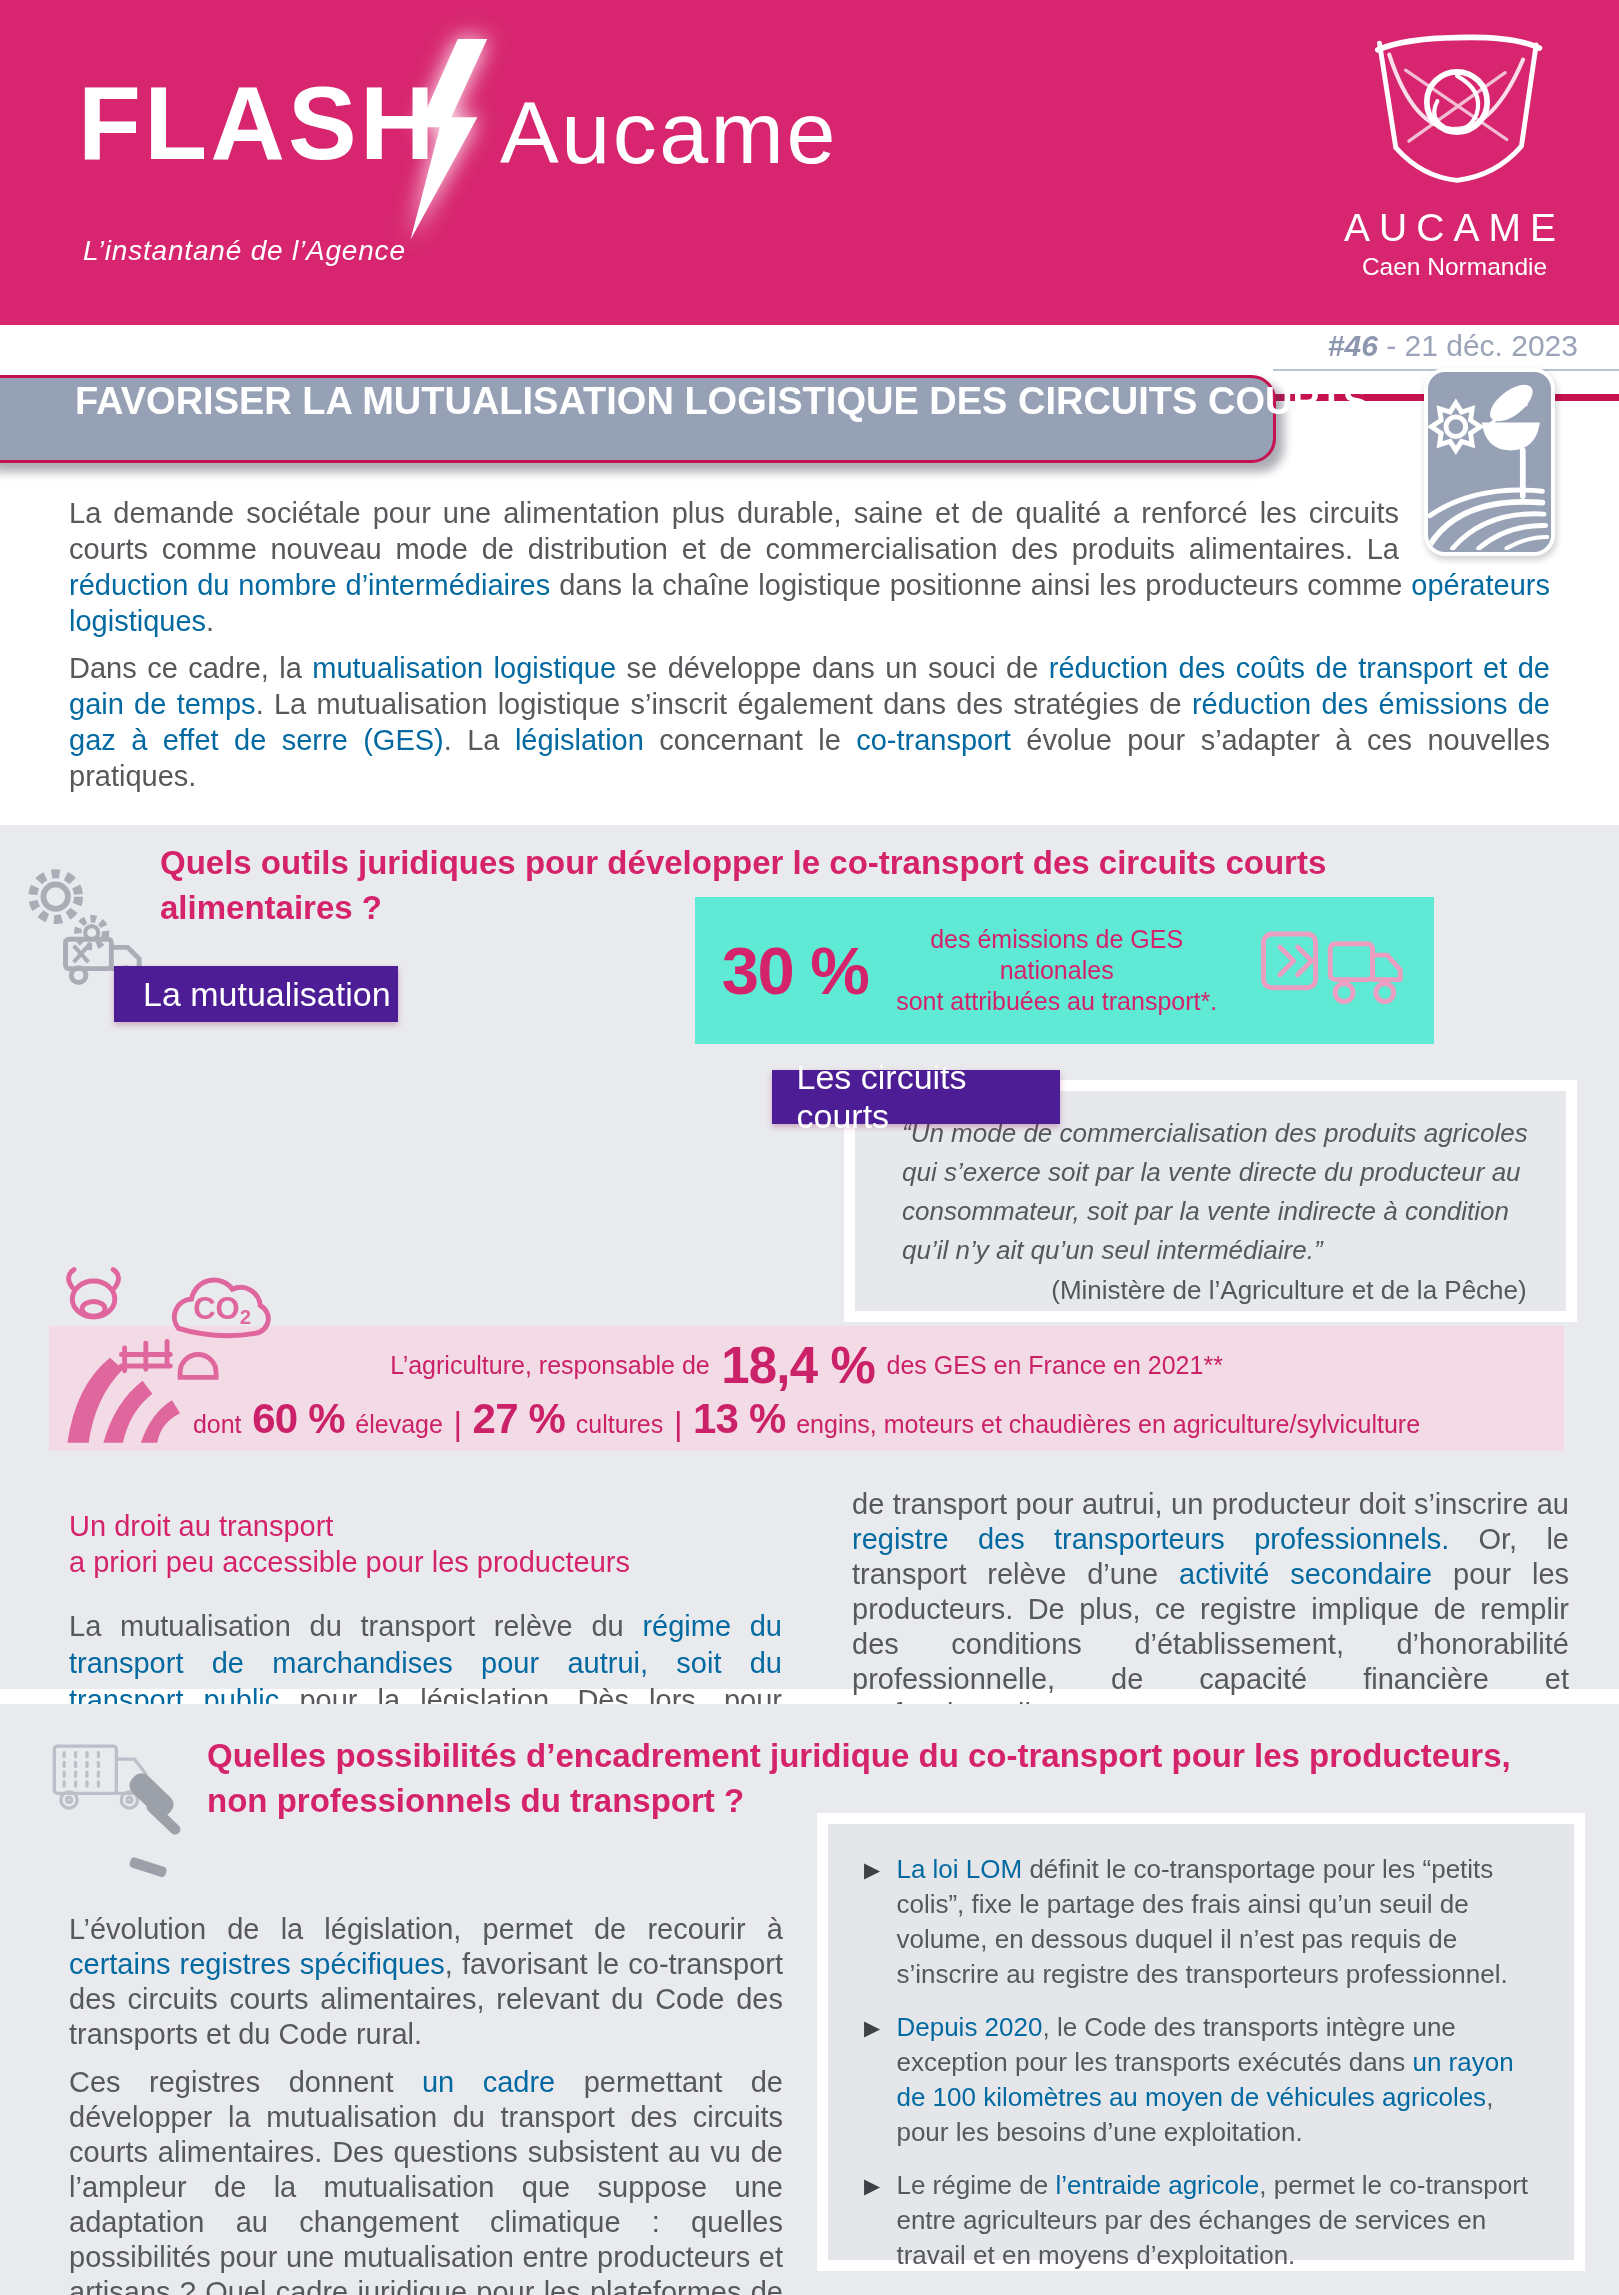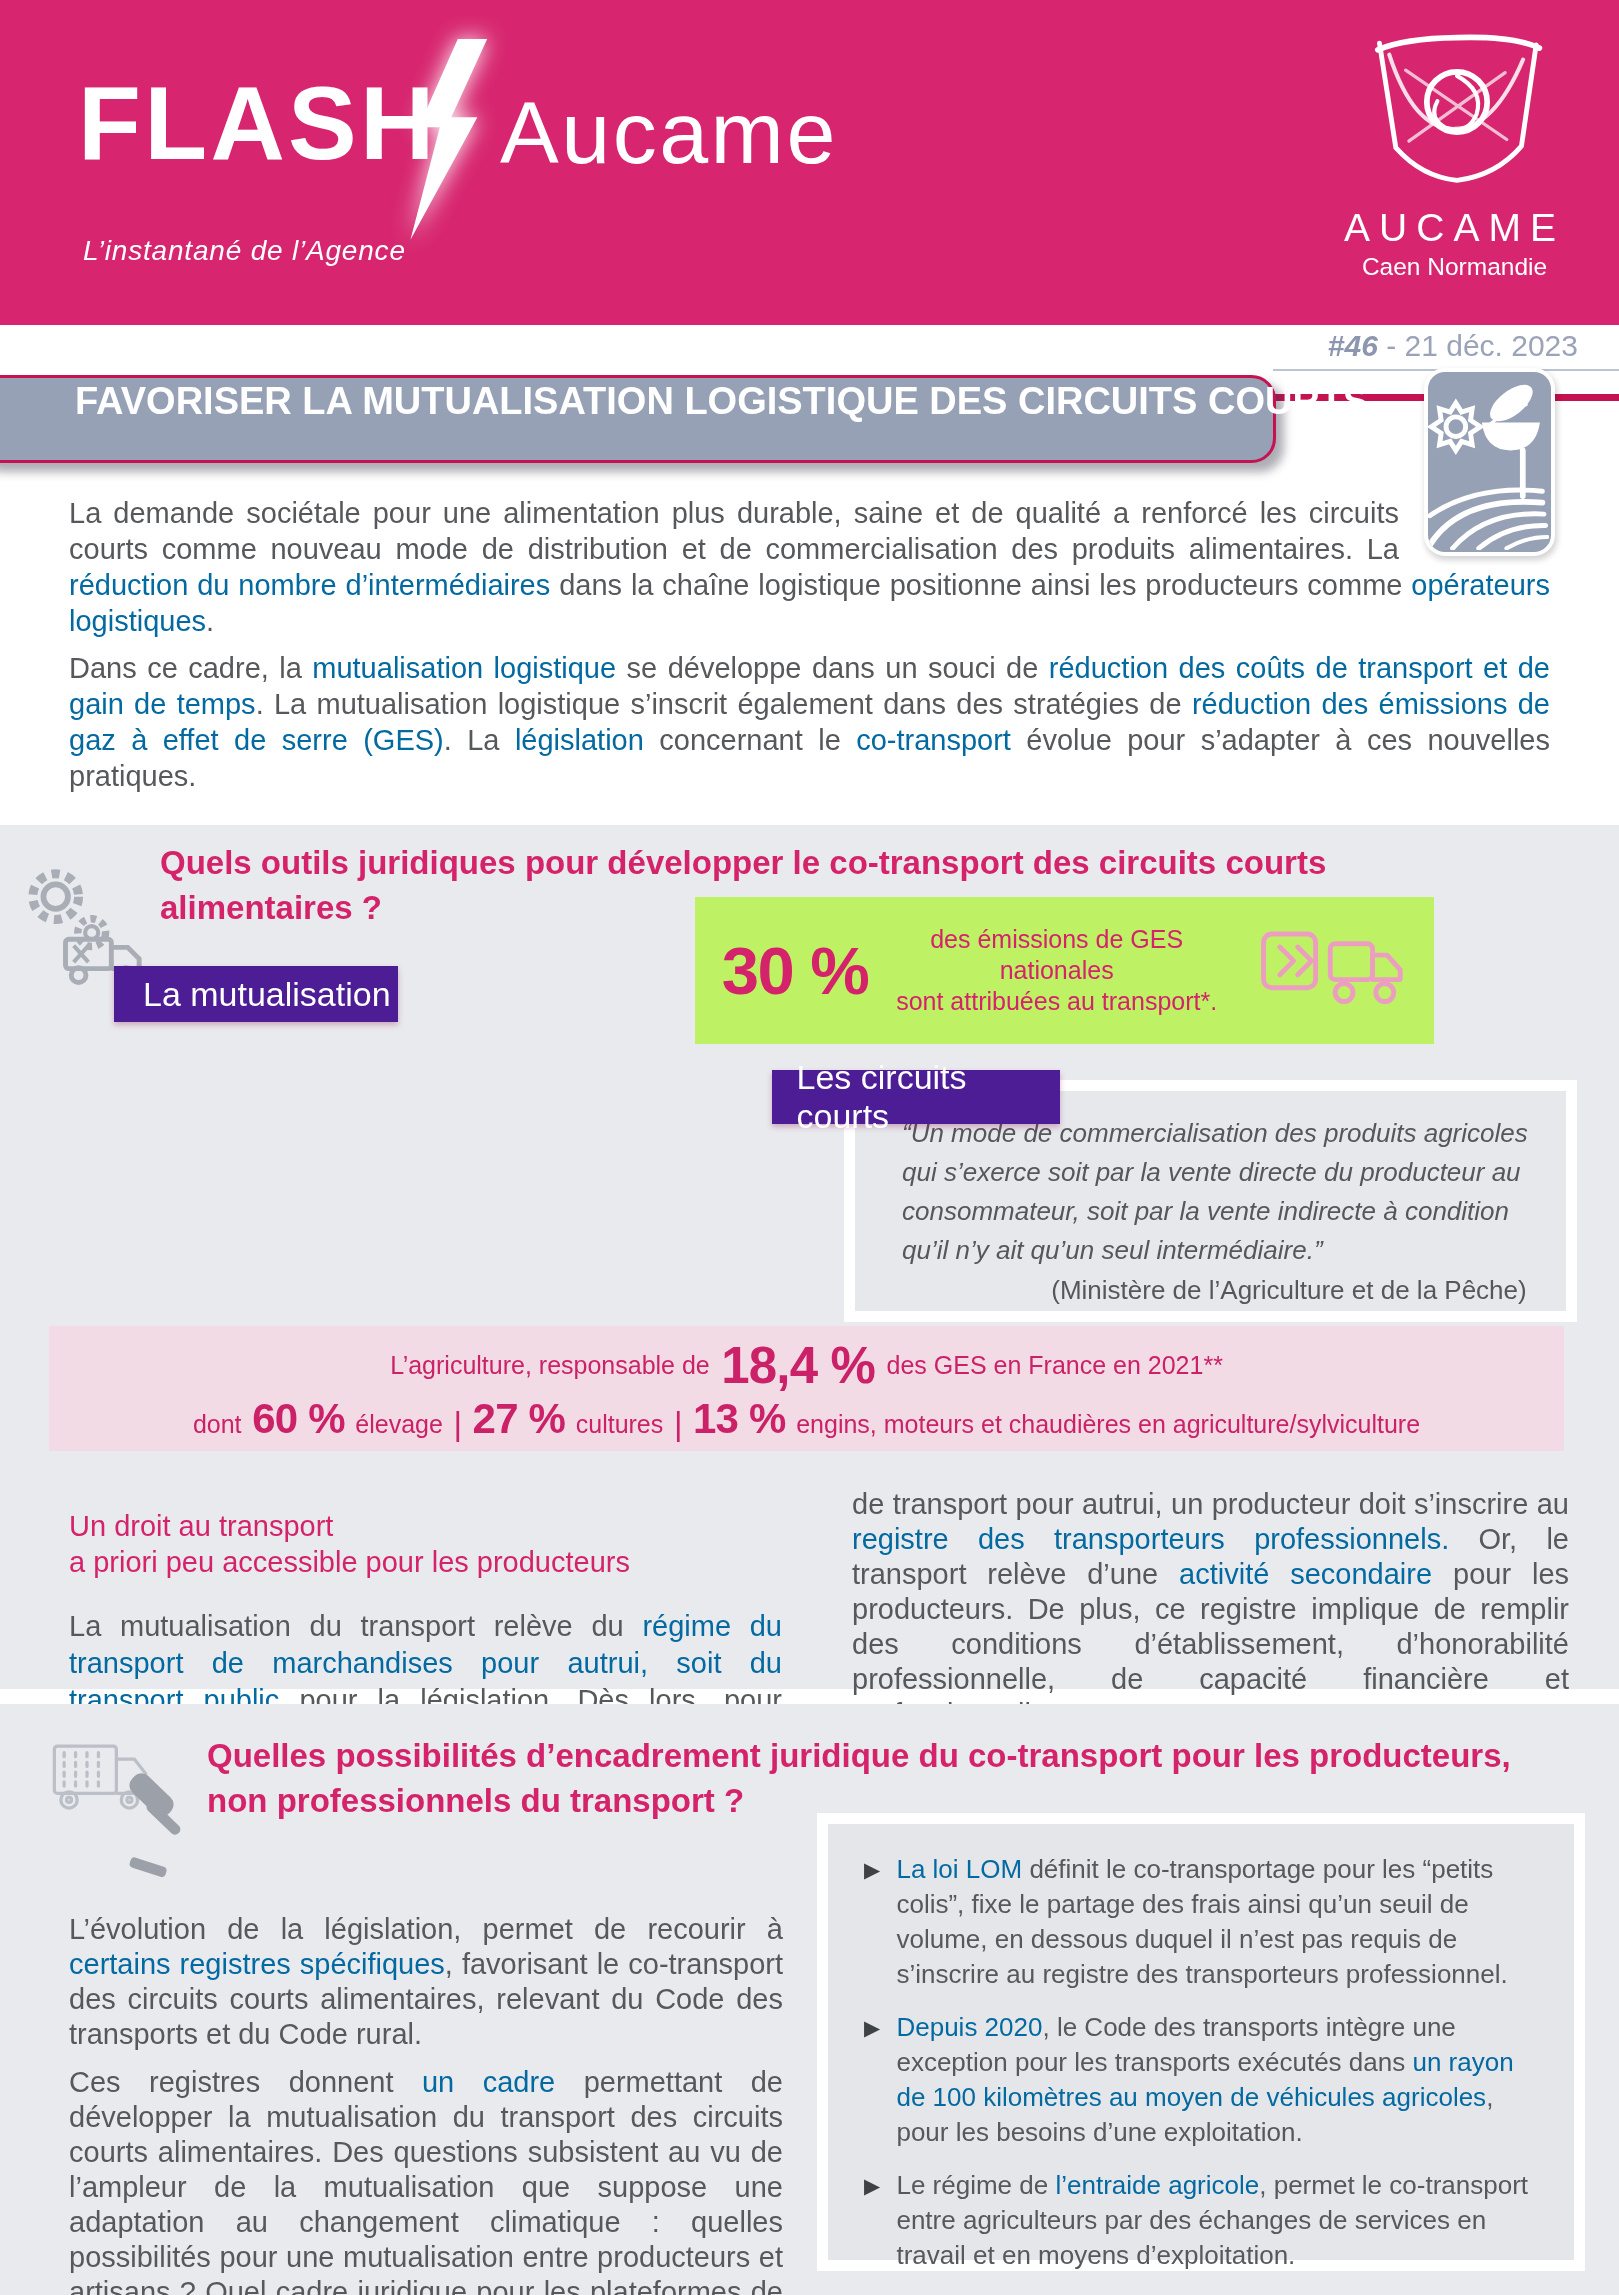--- a/index.html
+++ b/index.html
@@ -38,21 +38,21 @@
   
   .panel { position:absolute; left:0; width:1620px; background:#E9EAEE; }
   .panel1 { top:825px; height:864px; }
   .panel2 { top:1704px; height:592px; }
   .sec-heading { position:absolute; color:#D5236B; font-weight:700; font-size:33px; line-height:45px; white-space:nowrap; }
   .h2-1 { left:160px; top:14.7px; }
   .h2-2 { left:207px; top:29px; }
   .gears-icon { position:absolute; left:18px; top:34px; }
   .tg-icon { position:absolute; left:51px; top:29px; }
   
-  .stat30 { position:absolute; left:695px; top:72px; width:739px; height:147px; background:#bef264;
+  .stat30 { position:absolute; left:695px; top:72px; width:739px; height:147px; background:#5eead4;
     display:flex; align-items:center; justify-content:center; color:#D5236B; }
   .pct30 { font-size:67px; font-weight:700; letter-spacing:-1.6px; margin-right:13px; }
   .stat30-text { font-size:25px; line-height:31px; text-align:center; max-width:351px; }
   .truck-pink { margin-left:28px; }
   
   .lbl { position:absolute; background:#4c1d95; color:#fff; display:flex; align-items:center;
     box-shadow:0 3.3px 5.7px rgba(140,20,80,.30); z-index:4; font-size:34px; }
   .lbl1 { left:114px; top:141px; width:284px; height:56px; padding-left:29px; }
   .lbl2 { left:772px; top:245px; width:288px; height:54px; padding-left:24.5px; }
   
@@ -203,20 +203,38 @@
     </div>
 
     <div class="lbl lbl1">La mutualisation</div>
 
     <div class="lbl lbl2">Les circuits courts</div>
     <div class="qbox qb2">
       <div class="qtext">“Un mode de commercialisation des produits agricoles qui s’exerce soit par la vente directe du producteur au consommateur, soit par la vente indirecte à condition qu’il n’y ait qu’un seul intermédiaire.”</div>
       <div class="qauthor">(Ministère de l’Agriculture et de la Pêche)</div>
     </div>
 
+    <div class="cow-icon">
+      <svg width="245" height="196" viewBox="0 0 300 240">
+        <g stroke="#E0669E" fill="none" stroke-width="6" stroke-linecap="round">
+          <path d="M150 96 a22 22 0 0 1 16 -36 a28 28 0 0 1 50 -12 a24 24 0 0 1 34 20 a18 18 0 0 1 -6 34 q-48 8 -94 -6 z"></path>
+          <ellipse cx="46" cy="60" rx="26" ry="22"></ellipse>
+          <path d="M20 46 q-10 -14 2 -22 M72 46 q10 -14 -2 -22"></path>
+          <ellipse cx="46" cy="72" rx="14" ry="9"></ellipse>
+          <path d="M84 120 v28 M110 114 v32 M136 112 v30 M80 128 h60 M80 142 h60"></path>
+          <path d="M152 150 a22 22 0 0 1 44 0 v6 h-44 z"></path>
+        </g>
+        <text x="168" y="84" font-size="38" font-weight="bold" fill="#E0669E" font-family="Liberation Sans, sans-serif">CO<tspan font-size="25" dy="7">2</tspan></text>
+        <g fill="#E0669E">
+          <path d="M14 236 Q24 166 66 132 L82 146 Q48 180 40 236 Z"></path>
+          <path d="M58 236 Q72 186 106 160 L118 176 Q90 198 82 236 Z"></path>
+          <path d="M104 236 Q116 200 142 184 L152 200 Q128 212 124 236 Z"></path>
+        </g>
+      </svg>
+    </div>
 
     <div class="band">
       <div class="band-l1">
         <span>L’agriculture, responsable de</span>
         <span class="band-big">18,4 %</span>
         <span>des GES en France en 2021**</span>
       </div>
       <div class="band-l2">
         <span>dont</span>
         <span class="band-big2">60 %</span>

